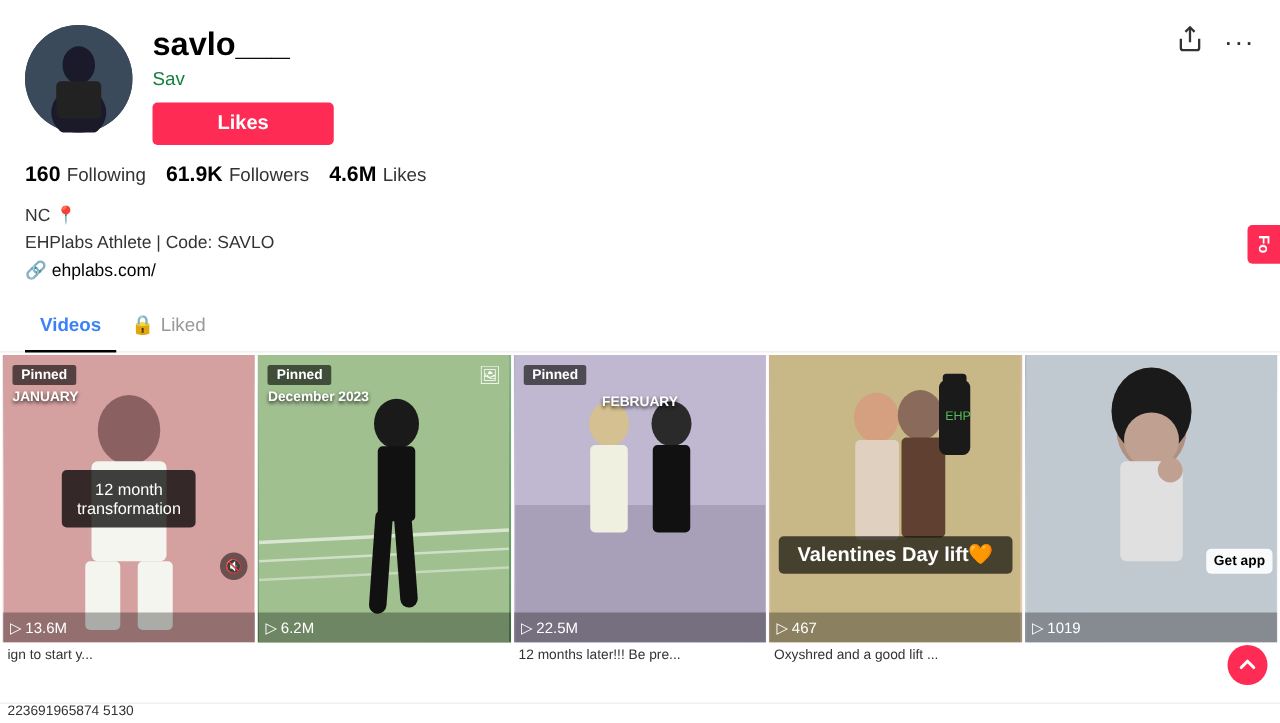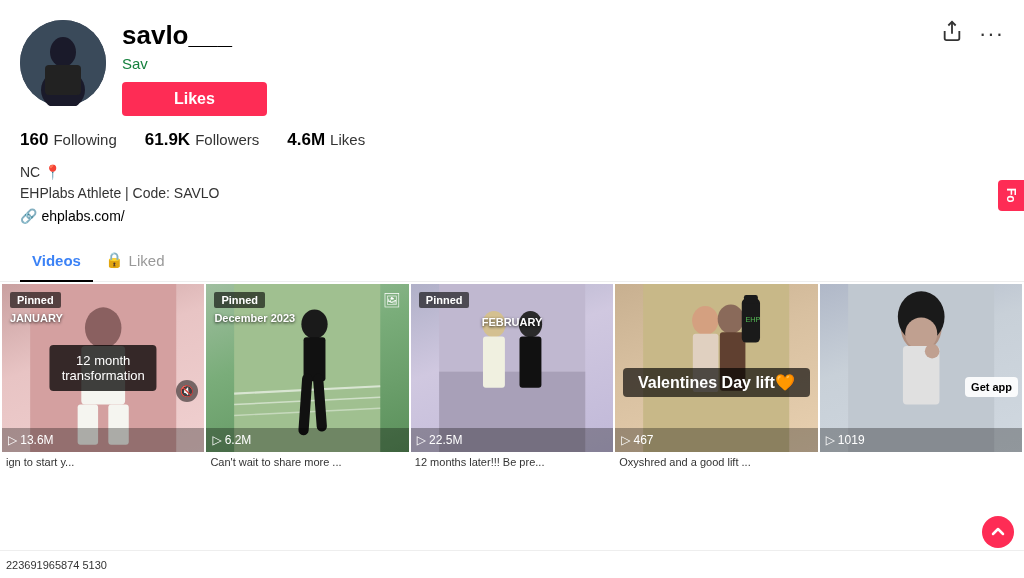--- a/index.html
+++ b/index.html
@@ -9,36 +9,36 @@
     .avatar-placeholder { width: 86px; height: 86px; border-radius: 50%; background: linear-gradient(135deg, #667eea 0%, #764ba2 100%); flex-shrink: 0; }
 
     .profile-info { flex: 1; }
     .username { font-size: 26px; font-weight: 700; color: #000; margin-bottom: 4px; }
     .display-name { font-size: 15px; color: #15803d; margin-bottom: 10px; }
     .follow-btn { background: #fe2c55; color: #fff; border: none; border-radius: 4px; padding: 8px 52px; font-size: 16px; font-weight: 600; cursor: pointer; }
 
     .header-actions { position: absolute; top: 20px; right: 20px; display: flex; gap: 16px; align-items: center; }
     .action-icon { cursor: pointer; color: #333; font-size: 20px; }
 
-    .stats-row { display: flex; gap: 28px; padding: 14px 20px 8px 20px; }
+    .stats-row { display: flex; gap: 16px; padding: 14px 20px 8px 20px; }
     .stat-item { display: flex; gap: 5px; align-items: baseline; }
     .stat-number { font-size: 17px; font-weight: 700; color: #000; }
     .stat-label { font-size: 15px; color: #333; }
 
     .bio { padding: 4px 20px; font-size: 14px; color: #333; line-height: 1.5; }
     .bio-link { display: flex; align-items: center; gap: 4px; color: #000; font-size: 14px; text-decoration: none; margin-top: 2px; }
 
     .tabs { display: flex; border-bottom: 1px solid #eee; margin: 12px 0 0 0; padding: 0 20px; }
     .tab { padding: 8px 12px 12px 12px; font-size: 15px; font-weight: 500; color: #999; cursor: pointer; position: relative; display: flex; align-items: center; gap: 5px; }
     .tab.active { color: #3b82f6; font-weight: 700; }
     .tab.active::after { content: ''; position: absolute; bottom: -1px; left: 0; right: 0; height: 2px; background: #000; }
 
     .videos-grid { display: flex; gap: 2px; padding: 2px; overflow: hidden; }
     .video-card { flex: 1; position: relative; cursor: pointer; overflow: hidden; }
-    .video-thumb-bg { width: 100%; height: 168px; background: #888; position: relative; overflow: hidden; }
+    .video-thumb-bg { width: 100%; height: 230px; background: #888; position: relative; overflow: hidden; }
     
     
     .thumb-1 { background: linear-gradient(160deg, #c9a0a0 0%, #e8c4c4 40%, #f0d0d0 100%); }
     .thumb-2 { background: linear-gradient(160deg, #a0bfa0 0%, #7aad7a 40%, #5a8f5a 100%); }
     .thumb-3 { background: linear-gradient(160deg, #b0b0c8 0%, #d0c8e0 40%, #c0b8d8 100%); }
     .thumb-4 { background: linear-gradient(160deg, #c8b090 0%, #d8c0a0 40%, #e8d0b0 100%); }
     .thumb-5 { background: linear-gradient(160deg, #b0b8c8 0%, #c8d0d8 40%, #d0d8e0 100%); }
 
     .pinned-badge { position: absolute; top: 8px; left: 8px; background: rgba(0,0,0,0.6); color: #fff; font-size: 11px; font-weight: 600; padding: 2px 7px; border-radius: 2px; }
     .month-label { position: absolute; top: 8px; left: 8px; color: #fff; font-size: 11px; font-weight: 600; text-shadow: 0 1px 3px rgba(0,0,0,0.8); }
@@ -51,21 +51,21 @@
 
     .video-footer { position: absolute; bottom: 0; left: 0; right: 0; padding: 5px 6px; background: rgba(0,0,0,0.3); }
     .play-count { color: #fff; font-size: 12px; font-weight: 500; display: flex; align-items: center; gap: 3px; }
 
     .video-caption { padding: 4px 4px 2px 4px; font-size: 11px; color: #333; white-space: nowrap; overflow: hidden; text-overflow: ellipsis; background: #fff; }
 
     .scroll-btn { position: absolute; right: 10px; bottom: 30px; width: 32px; height: 32px; background: #fe2c55; border-radius: 50%; display: flex; align-items: center; justify-content: center; color: #fff; font-size: 16px; cursor: pointer; z-index: 10; }
 
     .right-follow-pill { position: absolute; right: 0; top: 180px; background: #fe2c55; color: #fff; font-size: 12px; font-weight: 700; padding: 8px 6px; border-radius: 4px 0 0 4px; writing-mode: vertical-rl; text-orientation: mixed; cursor: pointer; z-index: 10; }
 
-    .bottom-caption-bar { position: absolute; bottom: 0; left: 0; right: 0; height: 28px; background: rgba(255,255,255,0.95); display: flex; align-items: center; padding: 0 6px; font-size: 11px; color: #333; border-top: 1px solid #eee; }
+    .bottom-caption-bar { position: absolute; bottom: 0; left: 0; right: 0; height: 16px; background: rgba(255,255,255,0.95); display: flex; align-items: flex-start; padding: 0 6px; font-size: 11px; color: #333; border-top: 1px solid #eee; }
   </style>
 </head>
 <body>
 
 <div style="position:relative; width:1024px; height:578px; overflow:hidden; background:#fff;">
 
   <div class="profile-header">
 
     <div class="avatar-placeholder" style="background: linear-gradient(135deg, #4a5568 0%, #2d3748 100%); border-radius:50%; display:flex; align-items:flex-end; justify-content:center; overflow:hidden;">
 
@@ -173,21 +173,20 @@
         <div class="pinned-badge">Pinned</div>
         <div class="month-label" style="top:28px; left:8px;">December 2023</div>
         <span style="position:absolute; top:8px; right:8px; color:#fff; font-size:14px;">🖼</span>
         <div class="video-footer">
           <div class="play-count">
             <span>▷</span>
             <span>6.2M</span>
           </div>
         </div>
       </div>
-      <div class="video-caption">Can't wait to share more ...</div>
     </div>
 
     <div class="video-card">
       <div class="video-thumb-bg thumb-3">
         <svg width="100%" height="100%" viewBox="0 0 200 230" style="position:absolute; top:0; left:0;">
           <rect width="200" height="230" fill="#c0b8d0"></rect>
 
           <rect x="0" y="120" width="200" height="110" fill="#a8a0b8"></rect>
 
           <ellipse cx="75" cy="55" rx="16" ry="18" fill="#d4c090"></ellipse>

